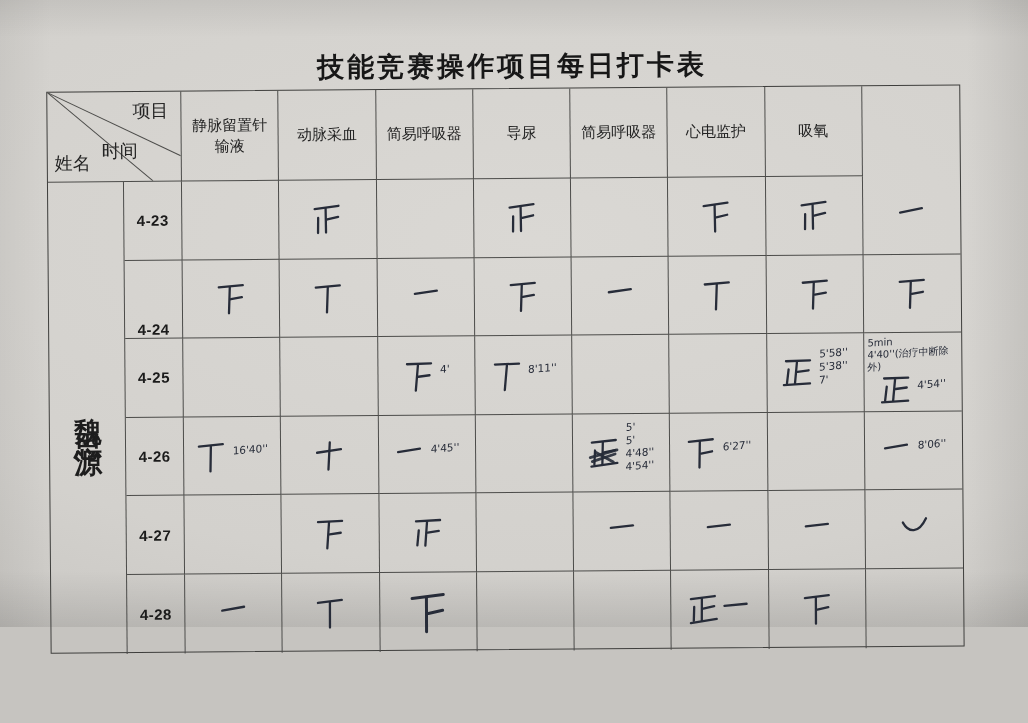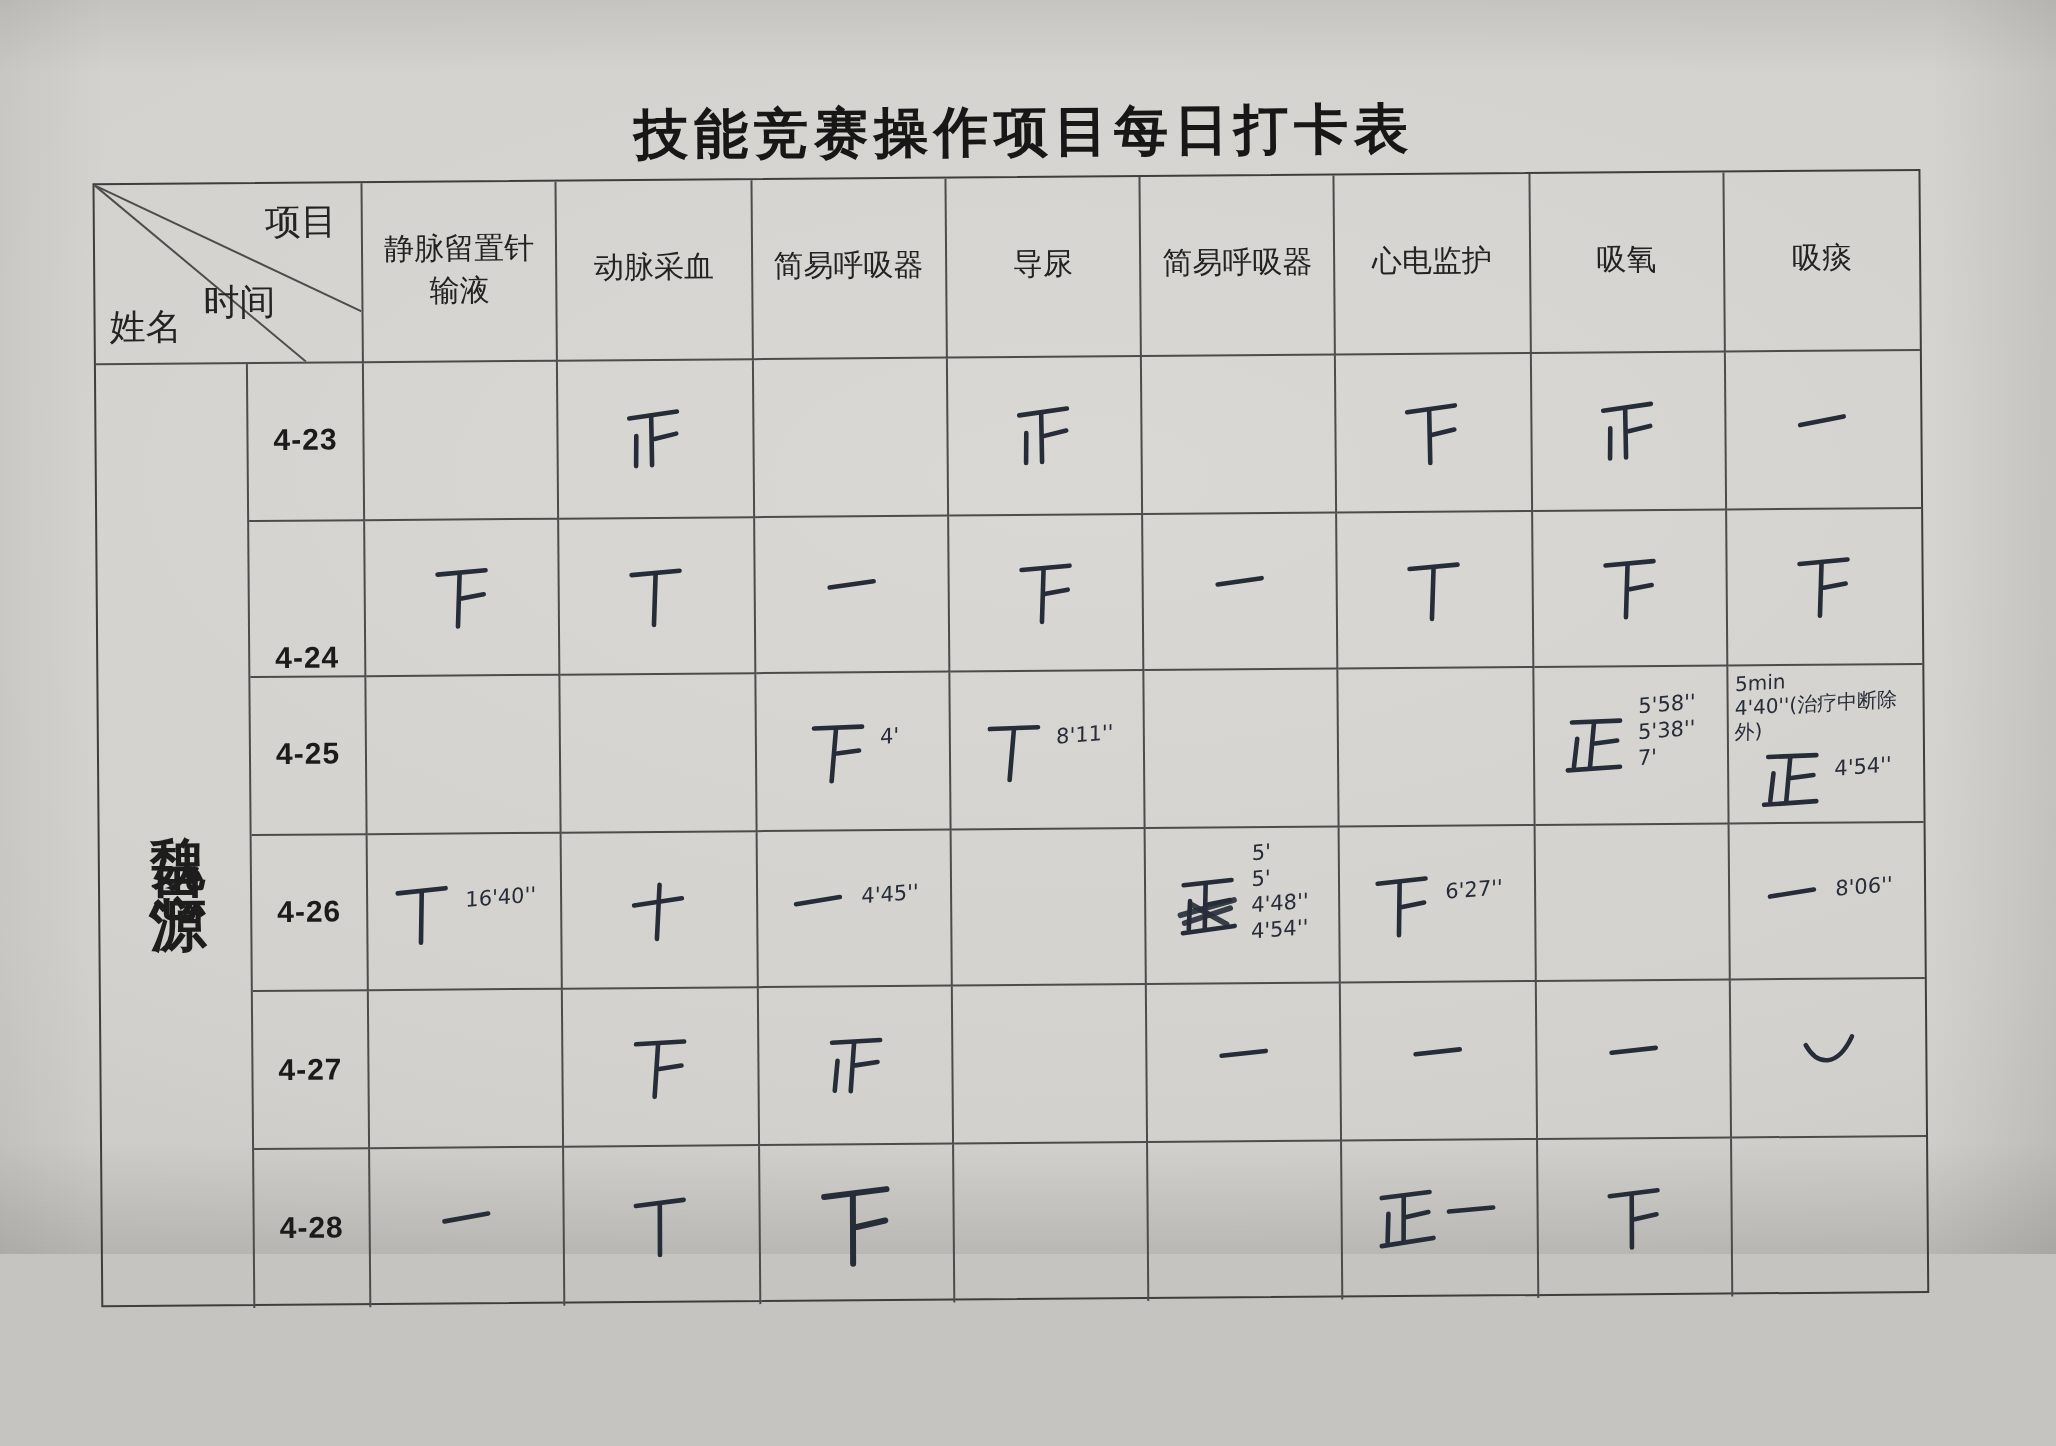--- a/index.html
+++ b/index.html
@@ -97,21 +97,20 @@
         <span class="corner-label c-name">姓名</span>
       </div>
 
       <div class="cell head-cell" style="grid-row:1;grid-column:4">动脉采血</div>
       <div class="cell head-cell" style="grid-row:1;grid-column:3">静脉留置针输液</div>
       <div class="cell head-cell" style="grid-row:1;grid-column:5">简易呼吸器</div>
       <div class="cell head-cell" style="grid-row:1;grid-column:6">导尿</div>
       <div class="cell head-cell" style="grid-row:1;grid-column:8">心电监护</div>
       <div class="cell head-cell" style="grid-row:1;grid-column:7">简易呼吸器</div>
       <div class="cell head-cell" style="grid-row:1;grid-column:9">吸氧</div>
-      <div class="cell head-cell lastcol" style="grid-row:1;grid-column:10">吸痰</div>
 
       <div class="cell name-cell">
         <span class="name-vert">魏思源</span>
       </div>
 
     <div class="cell" style="grid-area: 2 / 2;">
           <span class="date-label">4-23</span>
         </div>
         <div class="cell data-cell" style="grid-area: 2 / 3;"></div>
         <div class="cell data-cell" style="grid-area: 2 / 4;">

